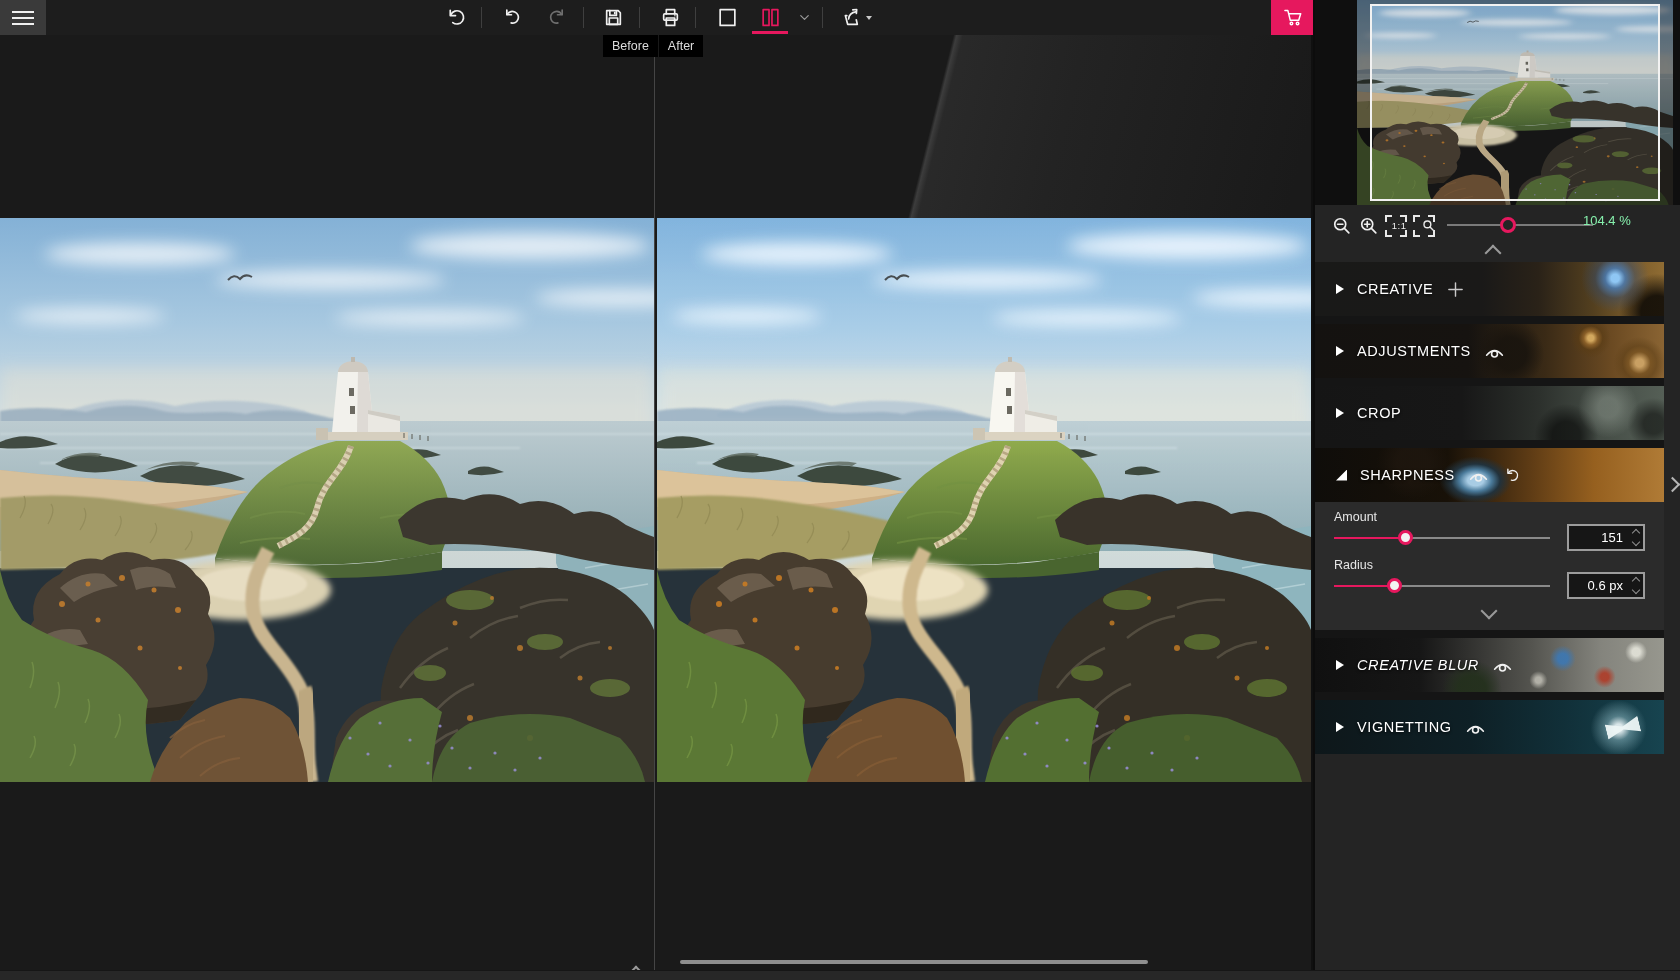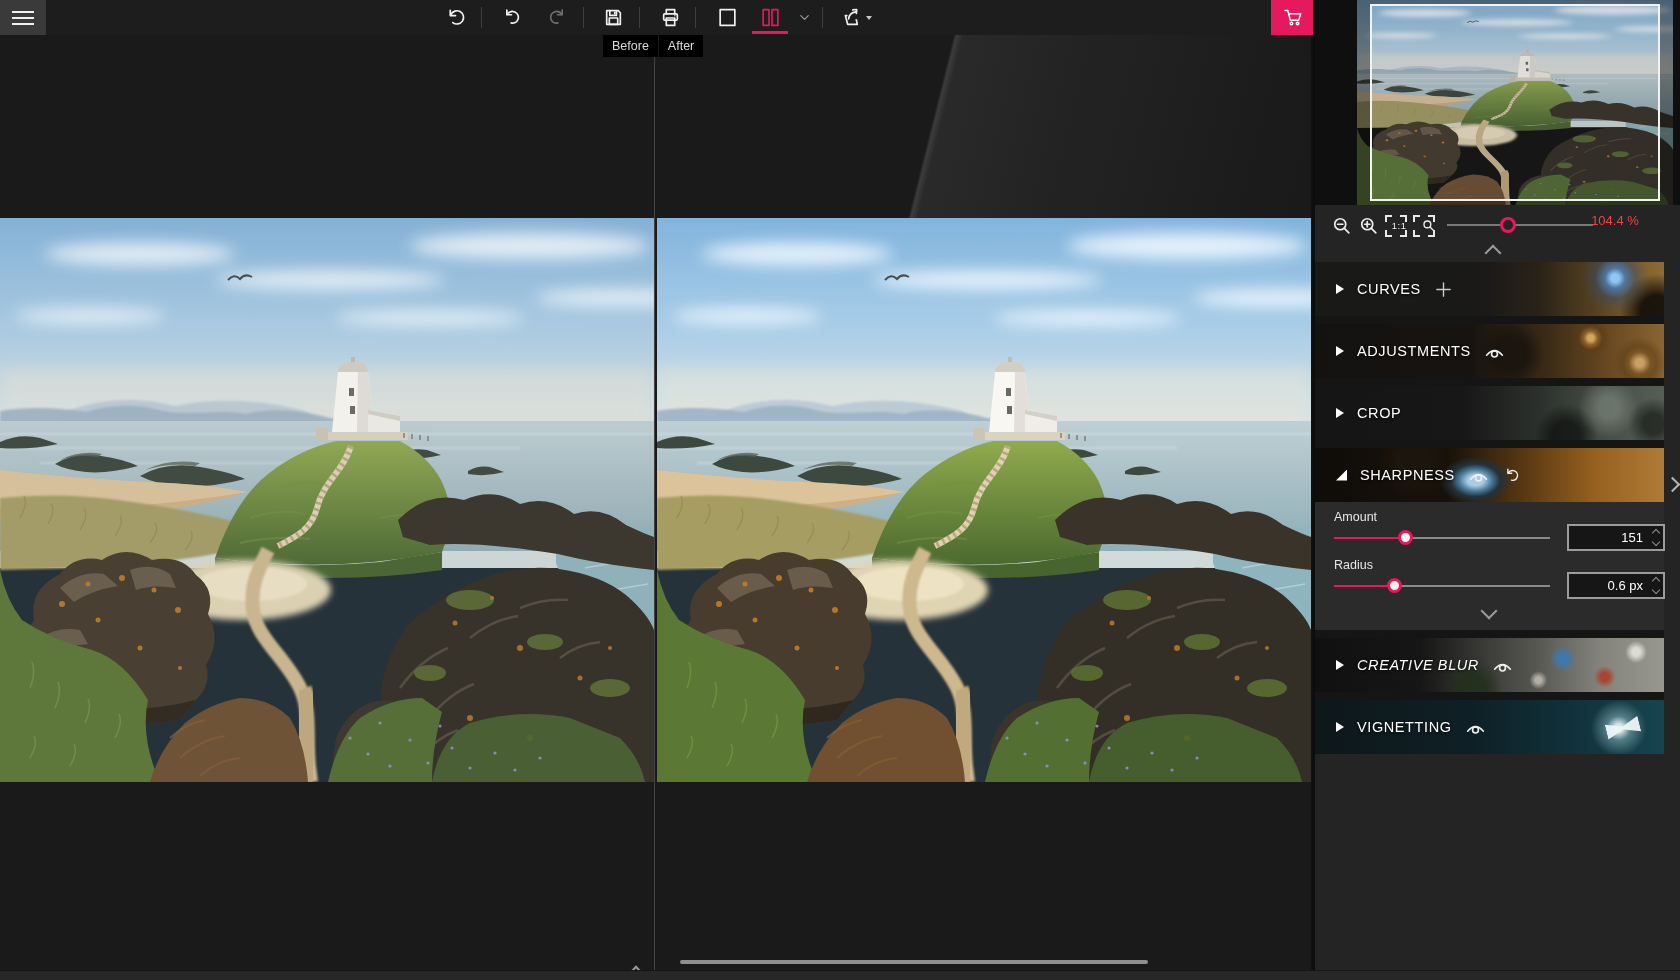--- a/index.html
+++ b/index.html
@@ -55,21 +55,21 @@
     background-repeat:no-repeat;background-image:
       linear-gradient(#e9e9e9,#e9e9e9),linear-gradient(#e9e9e9,#e9e9e9),
       linear-gradient(#e9e9e9,#e9e9e9),linear-gradient(#e9e9e9,#e9e9e9),
       linear-gradient(#e9e9e9,#e9e9e9),linear-gradient(#e9e9e9,#e9e9e9),
       linear-gradient(#e9e9e9,#e9e9e9),linear-gradient(#e9e9e9,#e9e9e9);
     background-position:0 0,0 0,100% 0,100% 0,0 100%,0 100%,100% 100%,100% 100%;
     background-size:7px 2px,2px 7px,7px 2px,2px 7px,7px 2px,2px 7px,7px 2px,2px 7px;}
   .frame .f-label{font-size:9.5px;color:#f0f0f0;letter-spacing:.5px;}
   #nav-slider{left:132px;top:224px;width:146px;height:2px;background:#7a7a7a;cursor:pointer;}
   #nav-handle{left:185px;top:217px;width:10px;height:10px;border-radius:50%;border:3px solid #e6185e;background:#242424;cursor:grab;}
-  #nav-percent{left:268px;top:213px;width:64px;text-align:center;font-size:13px;color:#ef4444;}
+  #nav-percent{left:268px;top:213px;width:64px;text-align:left;font-size:13px;color:#86efac;}
   #nav-collapse{left:172px;top:247px;}
   #panel-gutter-chev{left:352px;top:479px;width:9px;height:9px;border-color:#b5b5b5;}
 
   #panels{left:0;top:262px;width:349px;background:#151515;}
   .panel{position:relative;height:54px;margin-bottom:8px;overflow:hidden;cursor:pointer;}
   .panel:last-child{margin-bottom:0;padding-left:32px;}
   .phead{position:absolute;inset:0;display:flex;align-items:center;padding-left:21px;gap:13px;}
   .plabel{font-size:14.5px;letter-spacing:.6px;color:#fff;text-shadow:0 1px 3px rgba(0,0,0,.8);white-space:nowrap;}
   .tri{width:0;height:0;border-top:5.5px solid transparent;border-bottom:5.5px solid transparent;border-left:8px solid #fff;}
   .tri-exp{width:11px;height:11px;background:#fff;clip-path:polygon(100% 0,100% 100%,0 100%);}
@@ -111,21 +111,21 @@
     linear-gradient(90deg,#0e171a 0%,#0e2026 45%,#113039 72%,#174450 100%);}
   .bowtie{position:absolute;right:24px;top:18px;width:34px;height:20px;background:#edf5f6;opacity:.95;
     transform:rotate(-14deg);clip-path:polygon(0 12%,50% 42%,100% 8%,100% 88%,50% 58%,0 88%);}
 
   
   #sharp-body{position:relative;height:128px;margin-bottom:8px;background:#2b2b2b;overflow:visible;}
   .ctrl-label{position:absolute;left:19px;font-size:12.5px;color:#e6e6e6;}
   .track{position:absolute;left:19px;width:216px;height:2px;background:#8a8a8a;cursor:pointer;}
   .fill{position:absolute;left:0;top:0;height:2px;background:#e6185e;}
   .handle{position:absolute;width:9px;height:9px;border-radius:50%;border:3.5px solid #e6185e;background:#f2f2f2;top:-7px;cursor:grab;}
-  .valwrap{position:absolute;left:252px;width:98px;height:27px;}
+  .valwrap{position:absolute;left:252px;width:78px;height:27px;}
   .valwrap input{width:100%;height:100%;box-sizing:border-box;background:#161616;border:2px solid #9c9c9c;
     color:#fff;font-family:"Liberation Sans",sans-serif;font-size:13px;text-align:right;padding:0 20px 0 4px;outline:none;}
   .sp{position:absolute;right:6px;width:5px;height:5px;border-right:1.6px solid #8f8f8f;border-bottom:1.6px solid #8f8f8f;}
   .sp-up{top:6px;transform:rotate(-135deg);}
   .sp-down{bottom:6px;transform:rotate(45deg);}
   #sharp-collapse{position:absolute;left:168px;top:103px;}
 </style>
 </head>
 <body>
 
@@ -448,21 +448,21 @@
   <div id="nav-slider" class="abs"></div>
   <div id="nav-handle" class="abs"></div>
   <div id="nav-percent" class="abs">104.4 %</div>
   <div id="nav-collapse" class="abs chev chev-up"></div>
 
   <div id="panels" class="abs">
 
     <div class="panel bg-presets">
       <div class="phead">
         <span class="tri"></span>
-        <span class="plabel">CURVES</span>
+        <span class="plabel">CREATIVE</span>
         <span class="picon">
           <svg width="19" height="19" viewBox="0 0 20 20" style="stroke:#c9c9c9">
               <path d="M10 3 V17 M3 10 H17"></path>
             </svg>
         </span>
       </div>
     </div>
 
     <div class="panel bg-adjustments">
       <div class="phead">

